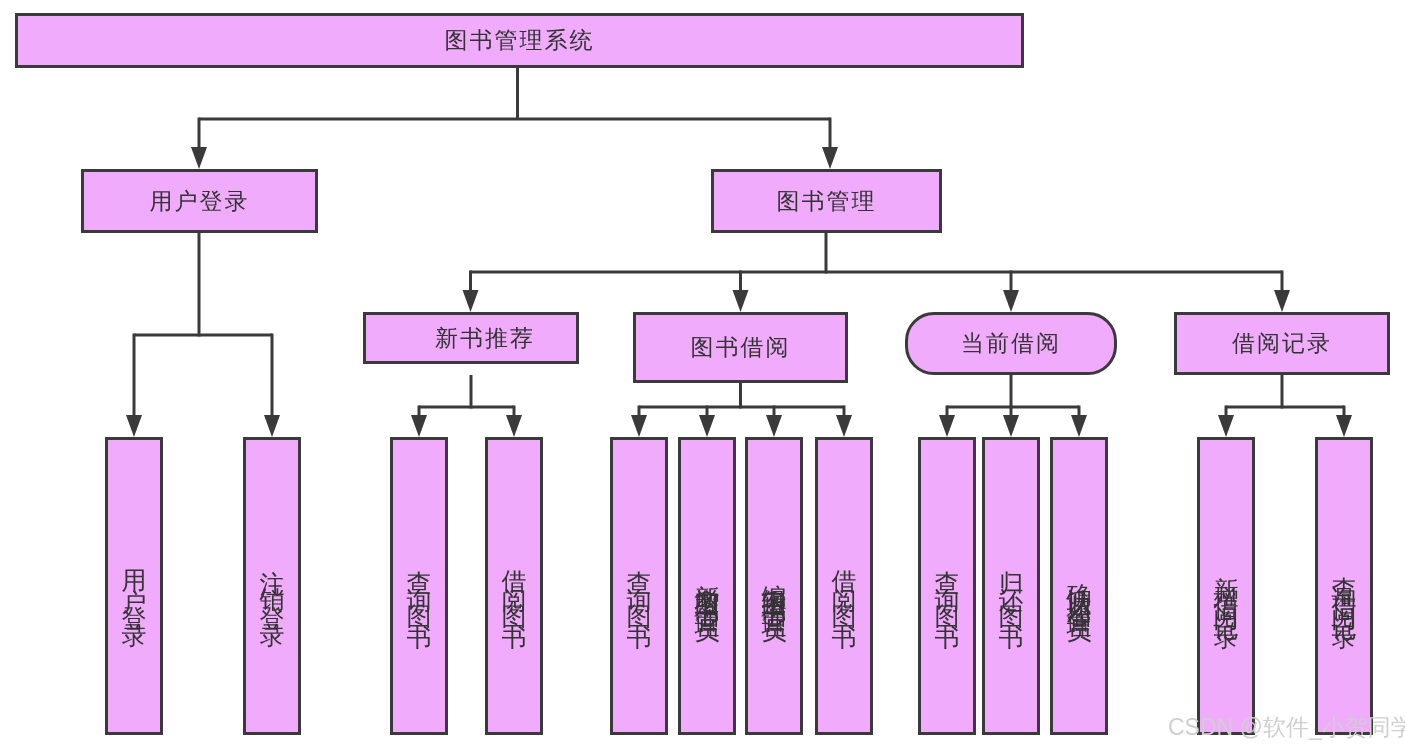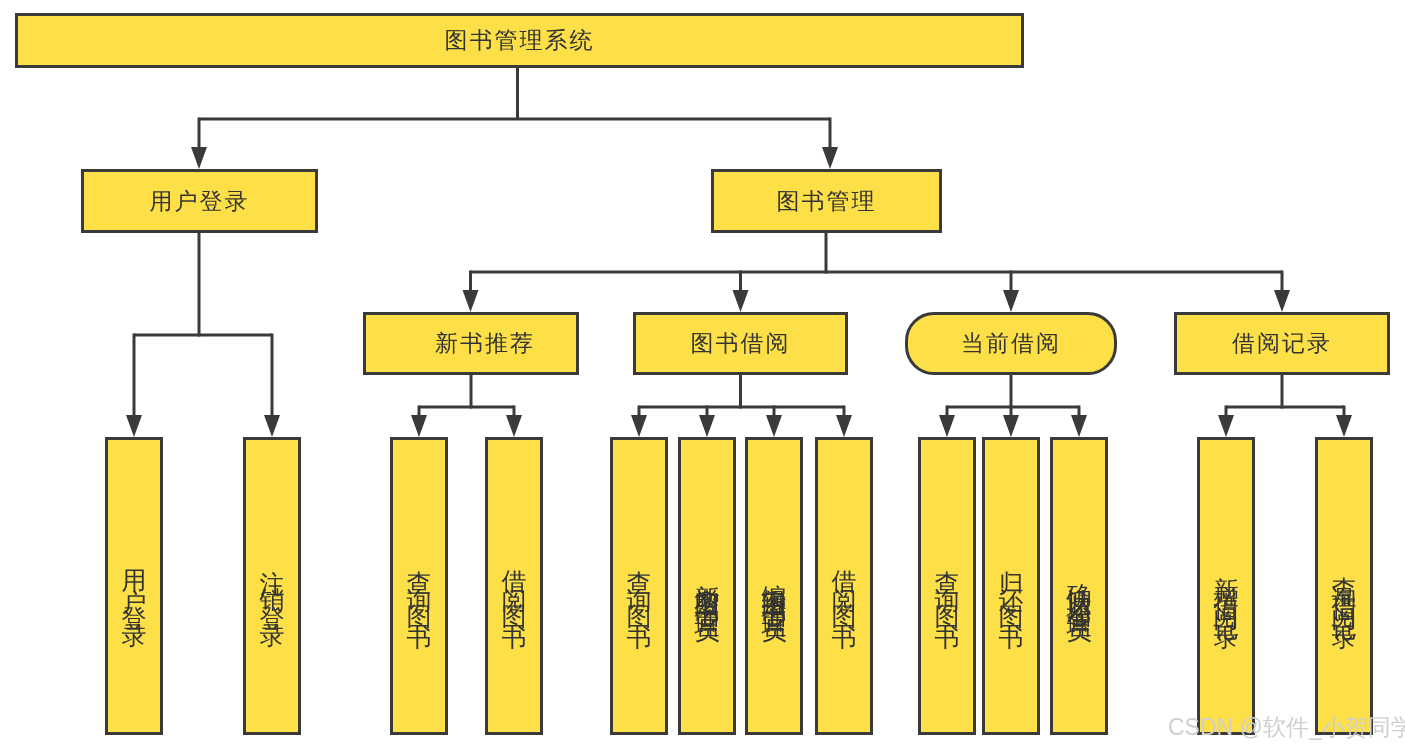--- a/index.html
+++ b/index.html
@@ -19,21 +19,21 @@
     position: absolute;
     left: 0;
     top: 0;
     z-index: 1;
     pointer-events: none;
   }
   .node {
     position: absolute;
     box-sizing: border-box;
     border: 3px solid #3a3a3a;
-    background: #fde047;
+    background: #f0abfc;
     color: #333333;
     display: flex;
     align-items: center;
     justify-content: center;
     z-index: 2;
   }
   .h-node {
     font-size: 23px;
     letter-spacing: 2px;
     white-space: nowrap;
@@ -129,22 +129,22 @@
       <polygon points="1218,415 1234,415 1226,437"></polygon>
       <polygon points="1336,415 1352,415 1344,437"></polygon>
     </g>
   </svg>
 
   <div class="node h-node" style="left:15px; top:13px; width:1009px; height:55px;">图书管理系统</div>
 
   <div class="node h-node" style="left:81px; top:169px; width:237px; height:64px;">用户登录</div>
   <div class="node h-node" style="left:711px; top:169px; width:231px; height:64px;">图书管理</div>
 
-  <div class="node h-node" style="left:363px; top:312px; width:216px; height:63px;padding-left:28px;">新书推荐</div>
-  <div class="node h-node" style="left:633px; top:312px; width:215px; height:63px;">图书借阅</div>
+  <div class="node h-node" style="left:363px; top:312px; width:216px; height:52px;padding-left:28px;">新书推荐</div>
+  <div class="node h-node" style="left:633px; top:312px; width:215px; height:71px;">图书借阅</div>
   <div class="node h-node" style="left:905px; top:312px; width:212px; height:63px;border-radius:29px;">当前借阅</div>
   <div class="node h-node" style="left:1174px; top:312px; width:216px; height:63px;">借阅记录</div>
 
   <div class="node leaf" style="left:105px; top:437px; width:58px; height:298px;">用户登录</div>
   <div class="node leaf" style="left:243px; top:437px; width:58px; height:298px;">注销登录</div>
 
   <div class="node leaf" style="left:390px; top:437px; width:58px; height:298px;">查询图书</div>
   <div class="node leaf" style="left:485px; top:437px; width:58px; height:298px;">借阅图书</div>
 
   <div class="node leaf" style="left:610px; top:437px; width:58px; height:298px;">查询图书</div>

